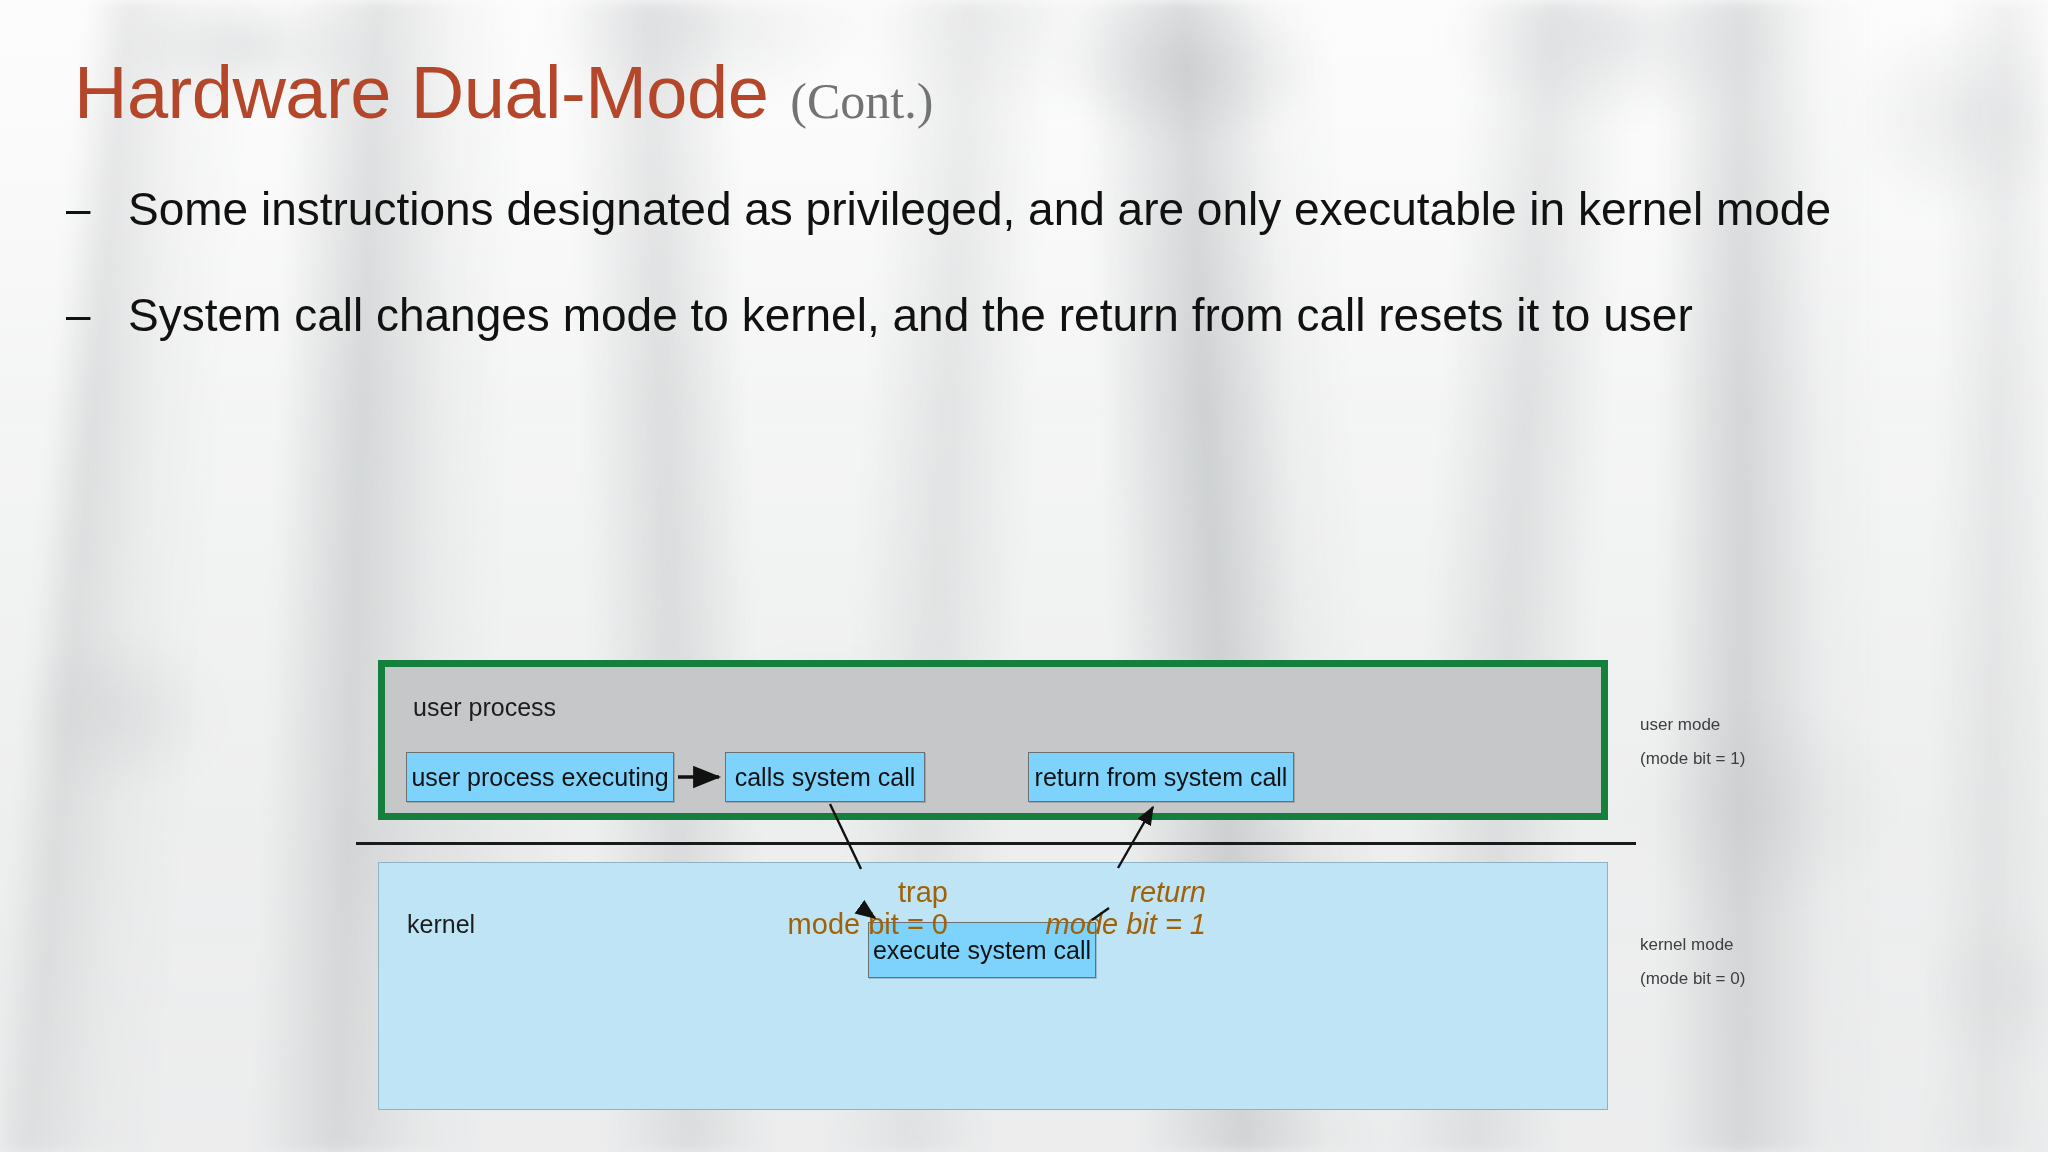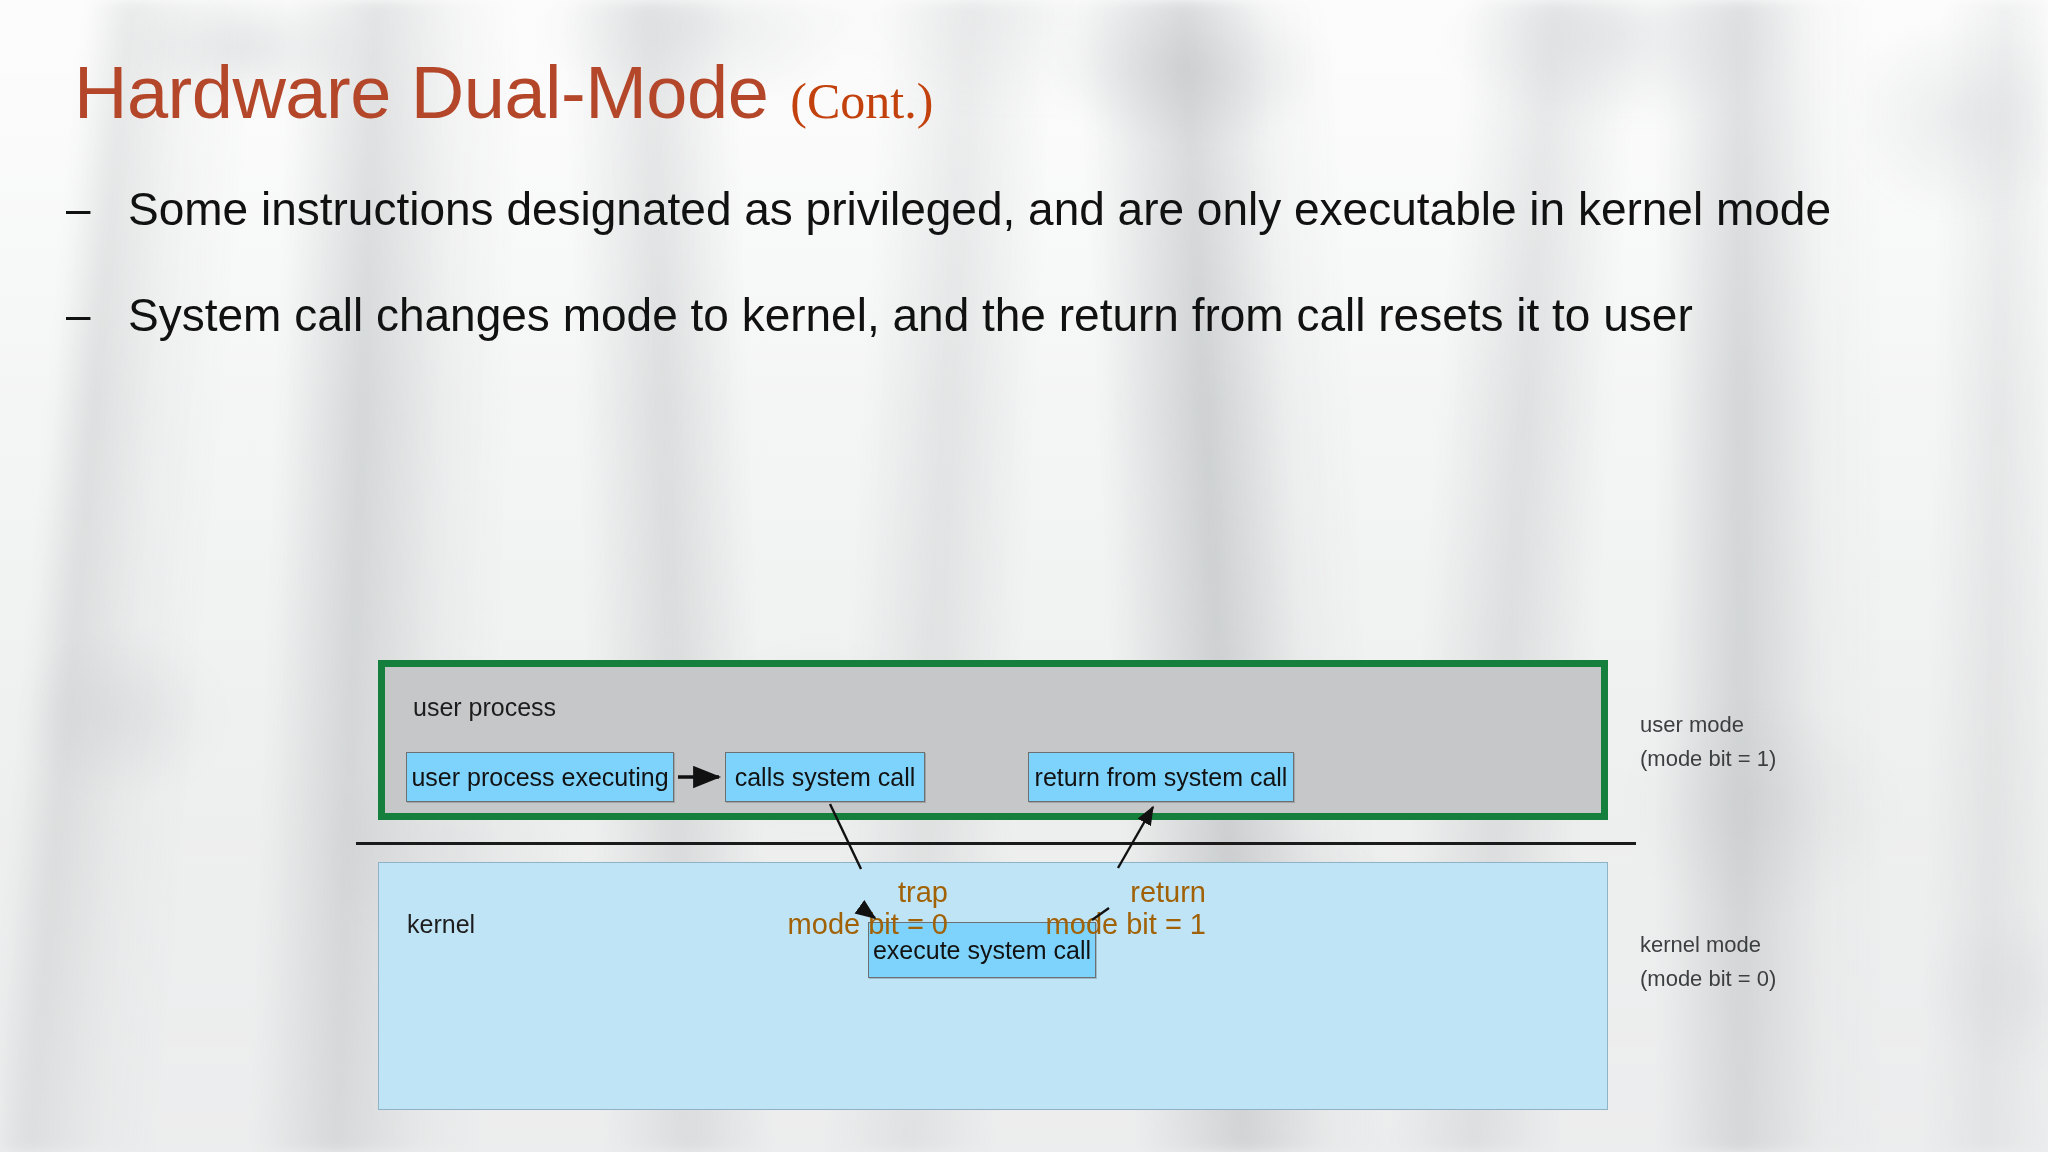--- a/index.html
+++ b/index.html
@@ -200,26 +200,26 @@
   .flow-label {
     position: absolute;
     font-family: "Liberation Sans", sans-serif;
     font-size: 29px;
     color: #a16207;
     text-align: right;
     white-space: nowrap;
     line-height: 32px;
   }
   .flow-trap   { left: 390px; top: 216px; width: 180px; }
-  .flow-return { left: 648px; top: 216px; width: 180px; }
+  .flow-return { left: 648px; top: 216px; width: 180px; font-style: italic; }
 
   .side-label {
     position: absolute;
     font-family: "Liberation Sans", sans-serif;
-    font-size: 22px;
+    font-size: 17px;
     color: #3c3f41;
     line-height: 34px;
     white-space: nowrap;
   }
   .side-user   { left: 1262px; top: 48px; }
   .side-kernel { left: 1262px; top: 268px; }
 
   svg.arrows {
     position: absolute;
     left: 0;
@@ -236,21 +236,21 @@
 <div id="slide">
 
   <div class="bg-layer bg-base"></div>
   <div class="bg-layer bg-trunks"></div>
   <div class="bg-layer bg-canopy"></div>
   <div class="bg-layer bg-ground"></div>
   <div class="bg-layer bg-veil"></div>
 
   <div class="title-row">
     <span class="title-main" id="title-main" style="color: rgb(180, 70, 42);">Hardware Dual-Mode</span>
-    <span class="title-cont" id="title-cont" style="color: #c2410c;">(Cont.)</span>
+    <span class="title-cont" id="title-cont" style="color: #737373;">(Cont.)</span>
   </div>
 
   <div class="bullets">
 
     <div class="bullet">
       <span class="bullet-dash" style="color: rgb(17, 17, 17);">–</span>
       <span class="bullet-text" style="color: rgb(17, 17, 17);">Some instructions designated as privileged, and are only executable in kernel mode</span>
     </div>
 
     <div class="bullet">

